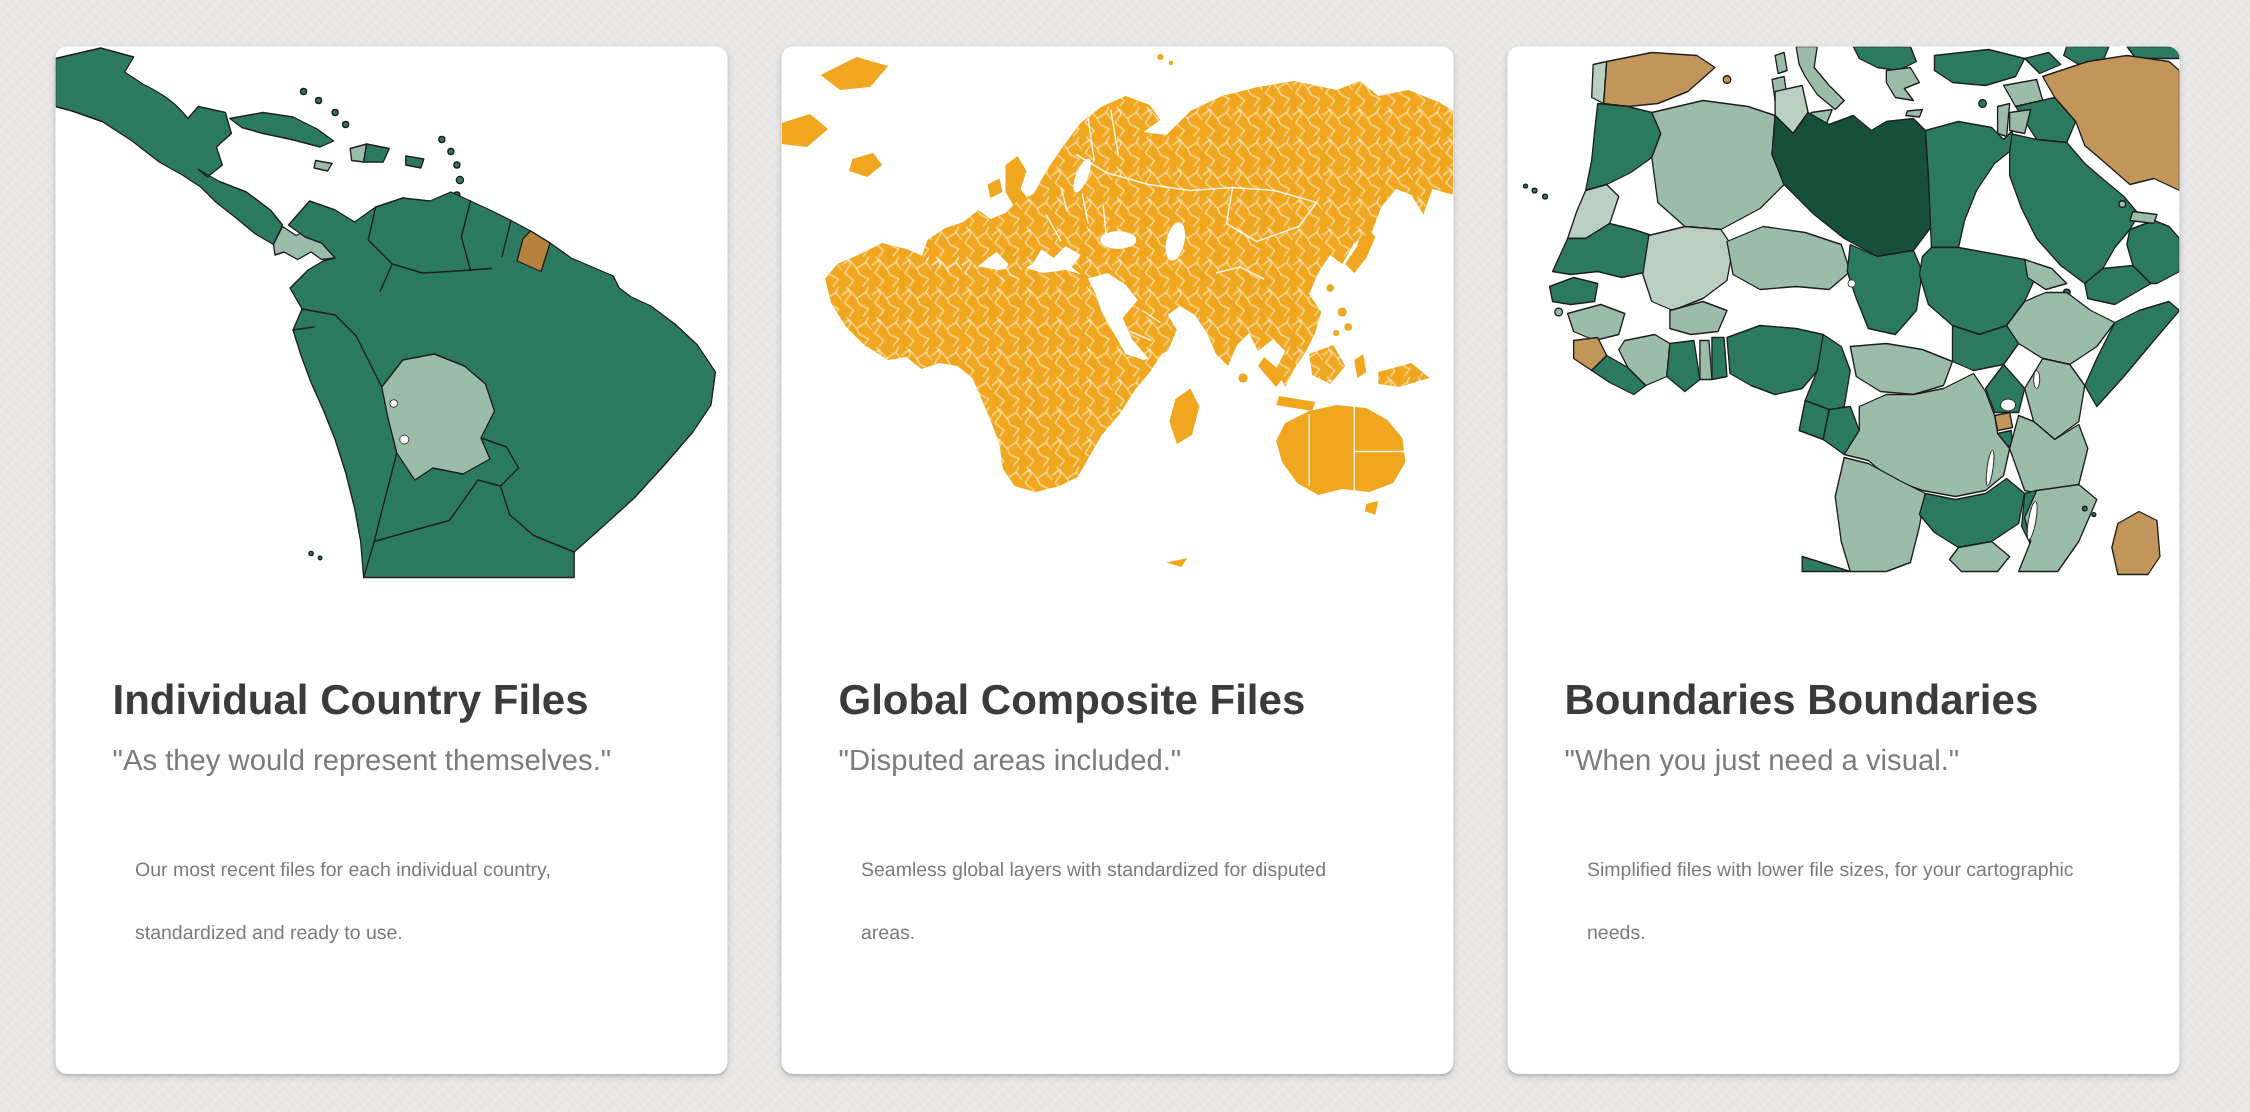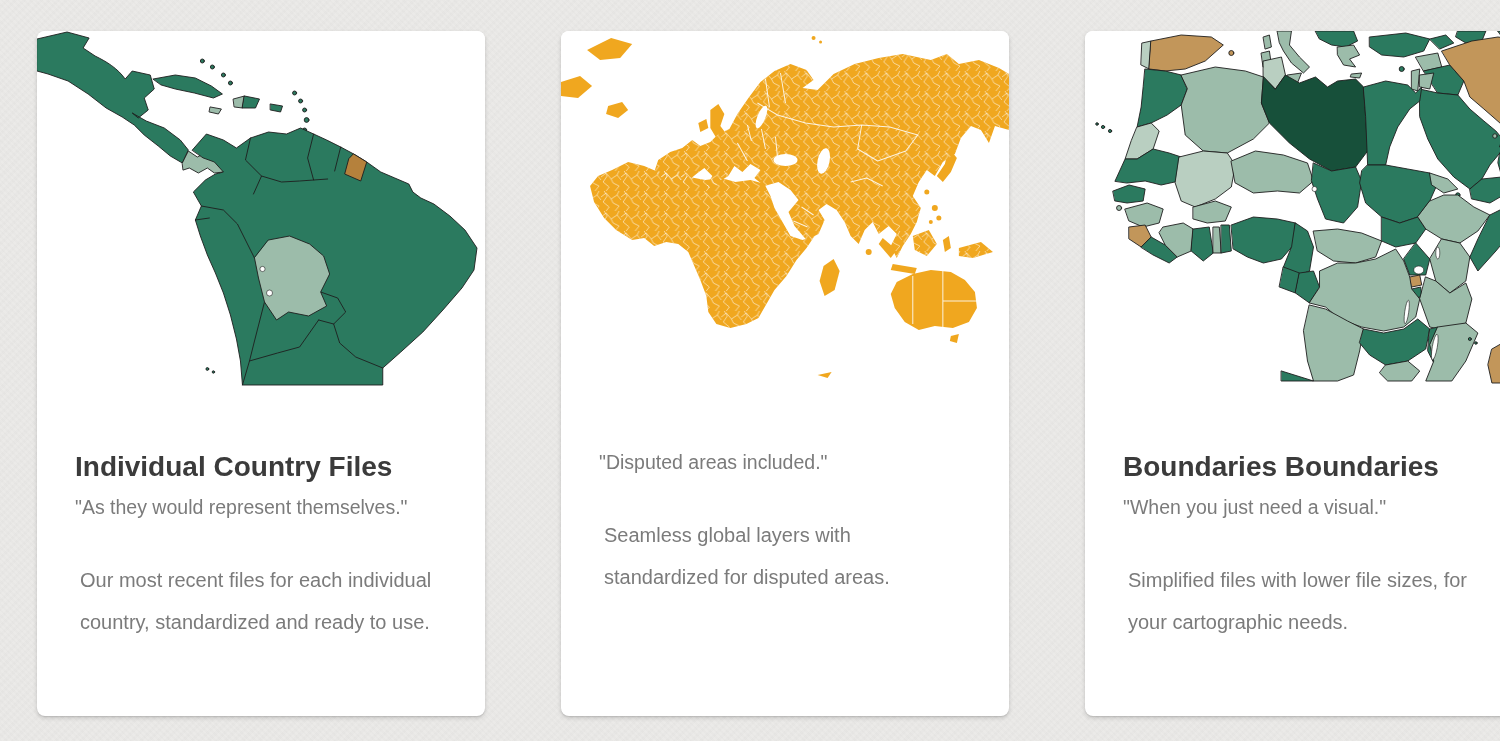--- a/index.html
+++ b/index.html
@@ -19,37 +19,37 @@
   *{box-sizing:border-box}
   html,body{margin:0;padding:0}
   body{
     width:1500px;height:741px;overflow:hidden;
     background:
       repeating-linear-gradient(45deg, rgba(0,0,0,0.012) 0 2px, rgba(255,255,255,0.02) 2px 4px),
       repeating-linear-gradient(-45deg, rgba(0,0,0,0.010) 0 3px, rgba(255,255,255,0.015) 3px 6px),
       var(--page-background);
     font-family:"Liberation Sans", sans-serif;
   }
-  .cards-row{display:flex;gap:76px;padding:31px 0 0 37px}
+  .cards-row{display:flex;gap:36px;padding:31px 0 0 37px}
   .card{
     width:448px;height:685px;flex:none;
     background:var(--card-background);
     border-radius:8px;
     box-shadow:0 2px 4px rgba(0,0,0,0.16), 0 1px 1px rgba(0,0,0,0.08);
     overflow:hidden;display:flex;flex-direction:column;cursor:pointer;
   }
   .card-map{height:358px;flex:none;background:#fff}
   .card-map svg{display:block;width:100%;height:100%}
   .card-body{padding:62px 38px 0 38px}
   .card-title{
     margin:0 0 13px 0;font-size:28px;font-weight:bold;
     color:var(--heading-text);letter-spacing:0;
   }
   .card-quote{margin:0 0 40px 0;font-size:19.5px;color:var(--body-text)}
-  .card-desc{margin:5px;font-size:20px;line-height:42px;color:var(--body-text);max-width:372px}
+  .card-desc{margin:15px;font-size:13px;line-height:42px;color:var(--body-text);max-width:372px}
 
   
   .f-green{fill:var(--map-green)}
   .f-sage{fill:var(--map-sage)}
   .f-pale{fill:var(--map-pale-sage)}
   .f-dark{fill:var(--map-dark-green)}
   .f-tan{fill:var(--map-tan)}
   .f-tand{fill:var(--map-tan-dark)}
   .f-amber{fill:var(--map-amber)}
   .b{stroke:var(--map-border);stroke-width:0.9;stroke-linejoin:round;stroke-linecap:round}
@@ -182,20 +182,21 @@
         <path class="wl" d="M196,72 L216,84 L244,92 L272,96 L300,94 L328,96 L356,104"></path>
         <path class="wl" d="M300,94 L296,118 L316,130 L344,120 L356,104"></path>
         <path class="wl" d="M289,151 L305,147 L321,155"></path>
         <path class="wl" d="M204,48 L208,76 M219,42 L224,72"></path>
         <path class="wl" d="M186,94 L190,110 M200,98 L204,118 M214,106 L216,126 M176,112 L186,130"></path>
         <path class="wl" d="M240,176 L252,184 M232,190 L246,196"></path>
         <path class="wl" d="M351,245 L351,293 M381,240 L381,296 M381,270 L415,270"></path>
       </svg>
     </div>
     <div class="card-body">
+      <h2 class="card-title">Global Composite Files</h2>
       <p class="card-quote">"Disputed areas included."</p>
       <p class="card-desc">Seamless global layers with standardized for disputed areas.</p>
     </div>
   </div>
 
   <div class="card">
     <div class="card-map">
       <svg viewBox="0 0 447 358" preserveAspectRatio="none">
 
         <path class="f-pale b" d="M57,12 L66,10 L64,38 L56,34 Z"></path>

